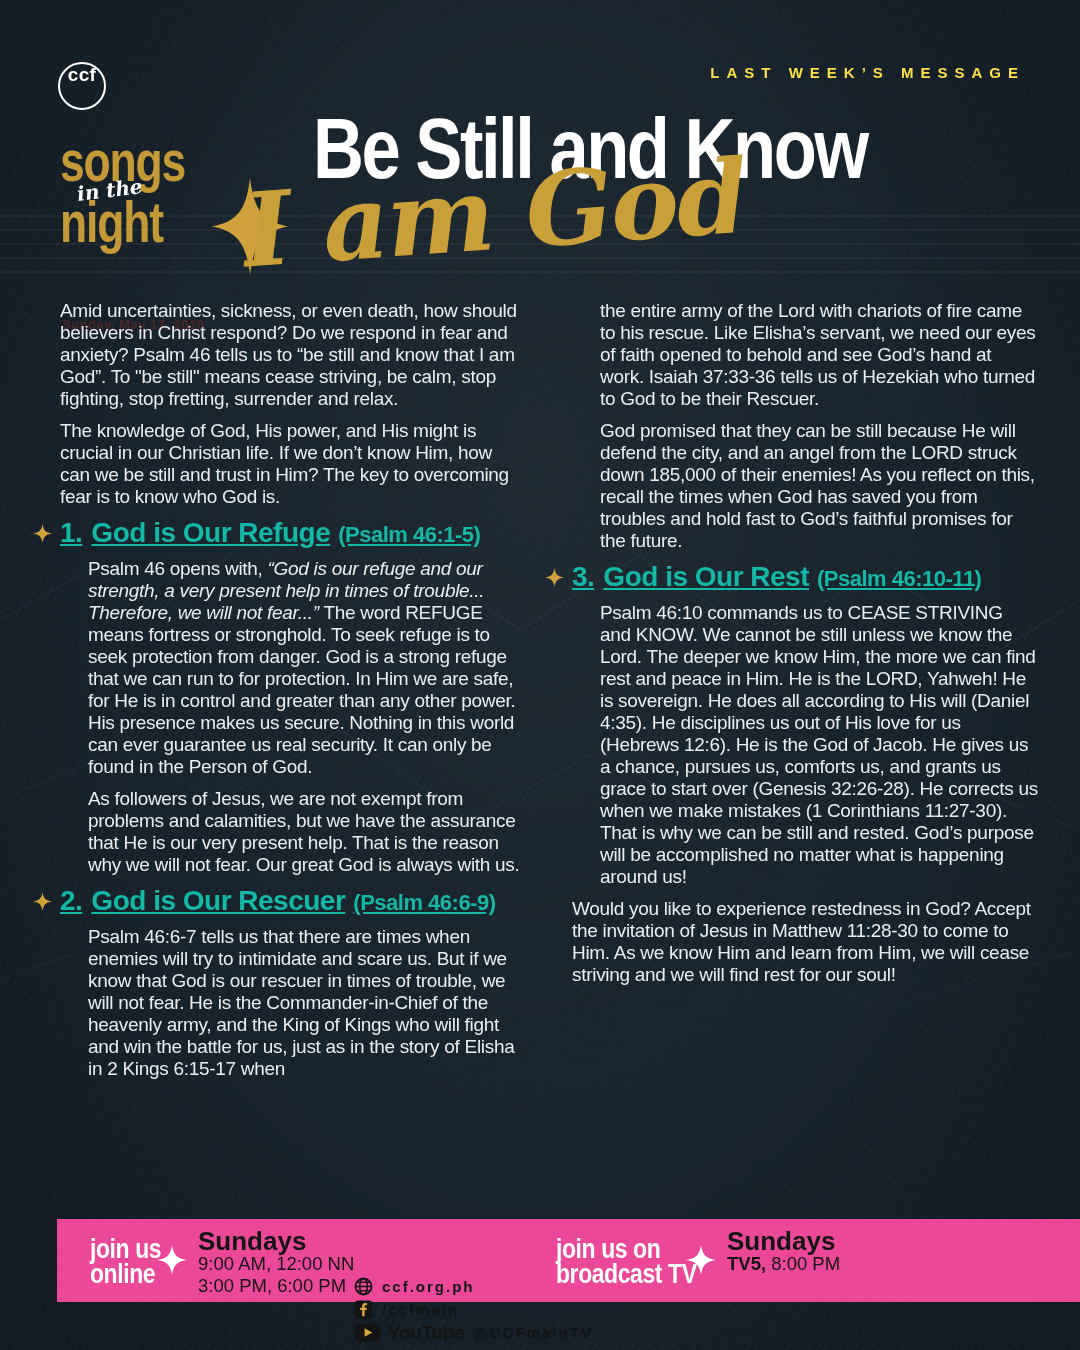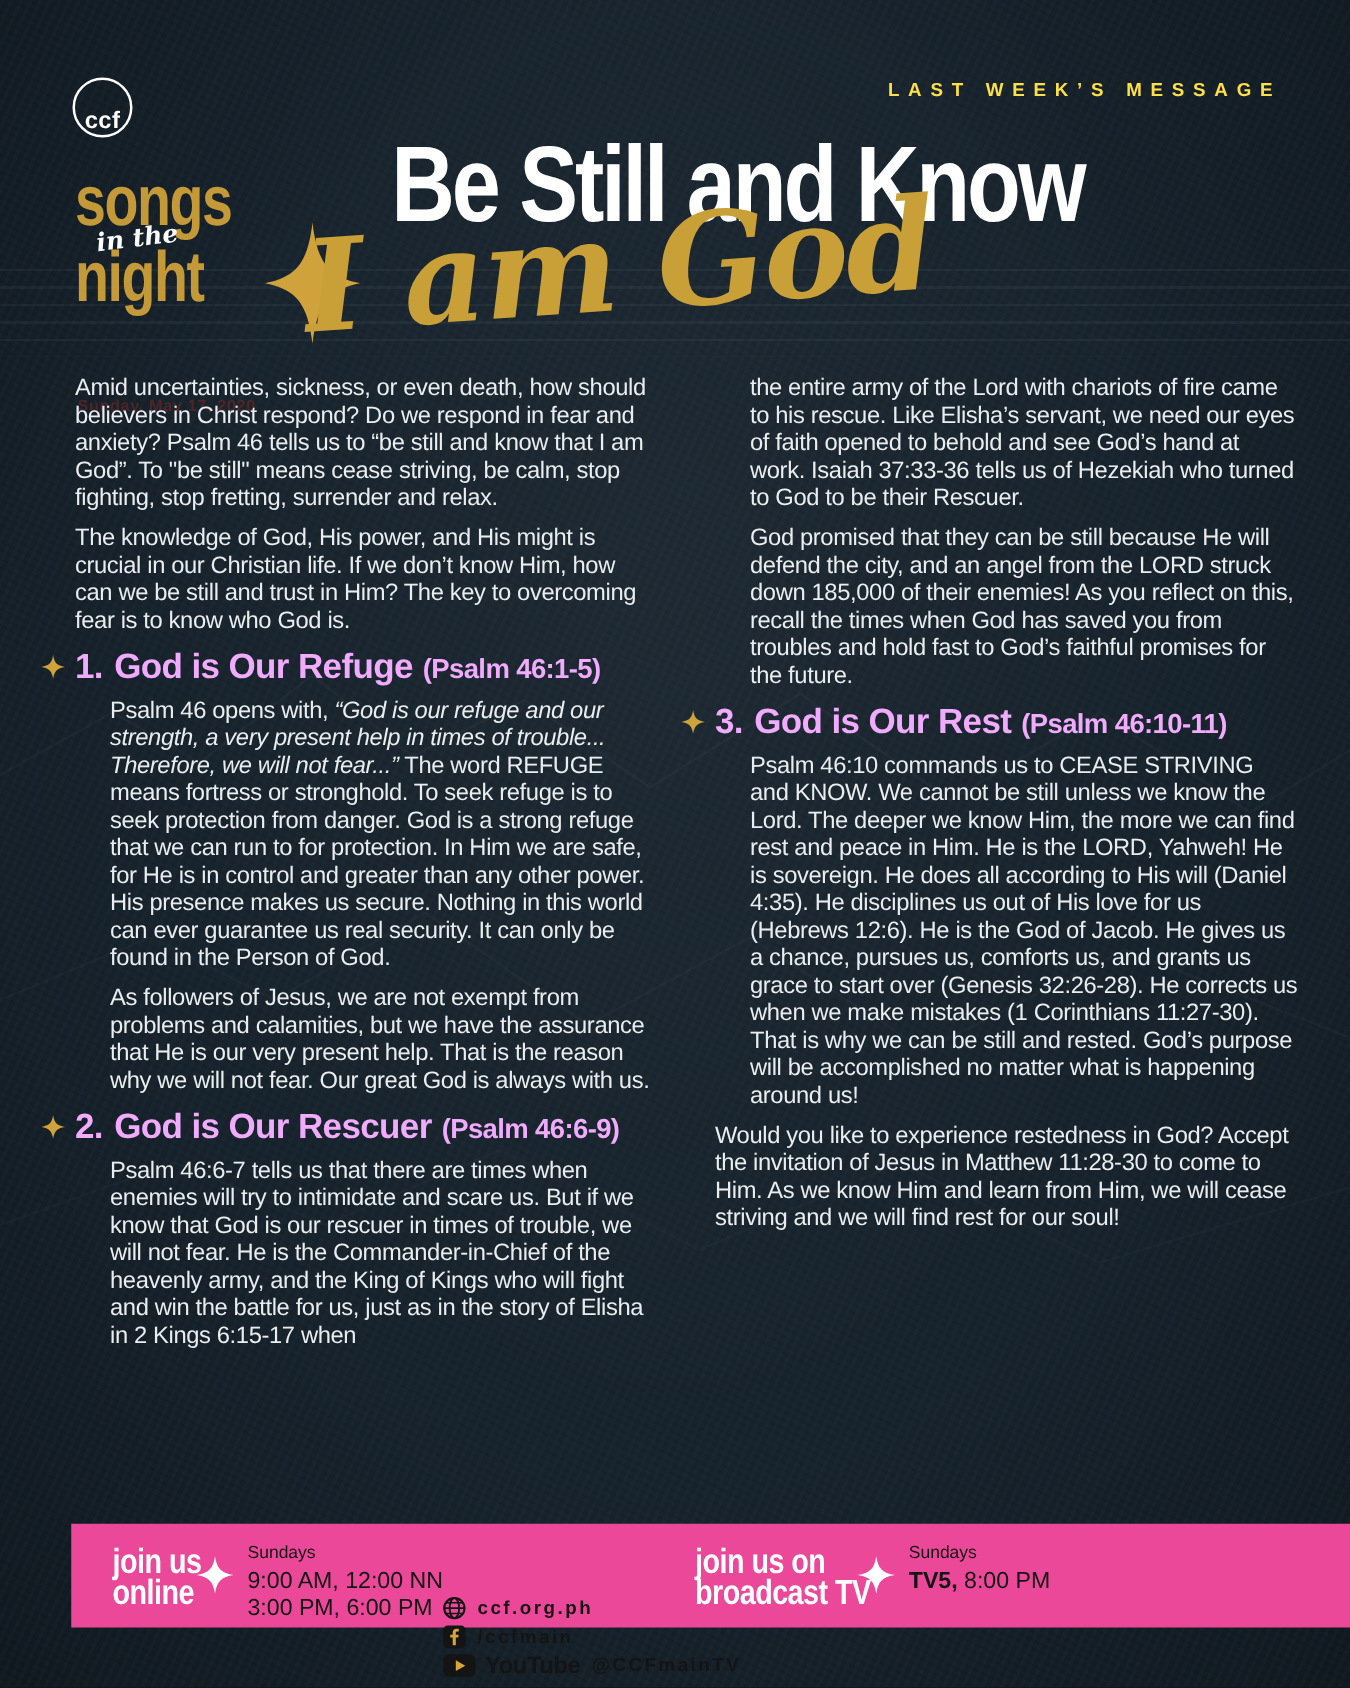--- a/index.html
+++ b/index.html
@@ -16,21 +16,21 @@
       repeating-linear-gradient(115deg, rgba(255,255,255,0.013) 0 3px, transparent 3px 7px),
       repeating-linear-gradient(27deg, rgba(0,0,0,0.06) 0 2px, transparent 2px 6px),
       radial-gradient(ellipse at 50% 45%, transparent 55%, rgba(0,0,0,0.28) 100%);
   }
   .mountains{position:absolute;left:0;top:500px;width:1080px;height:560px;z-index:0;opacity:0.6;}
   .streaks{position:absolute;left:0;top:215px;width:1080px;height:70px;z-index:0;
     background:repeating-linear-gradient(180deg, rgba(200,215,225,0.05) 0 2px, transparent 2px 14px);}
   
   .ccf-logo{
     position:absolute;left:58px;top:62px;width:44px;height:44px;border:2.5px solid #fff;
-    border-radius:50%;display:flex;align-items:flex-end;justify-content:center;
+    border-radius:50%;display:flex;align-items:flex-start;justify-content:center;
     color:#fff;font-weight:bold;font-size:19px;letter-spacing:0.3px;z-index:2;
   }
   .tag{
     position:absolute;top:64px;right:55px;color:#fde047;font-size:15px;font-weight:600;
     letter-spacing:7px;z-index:2;white-space:nowrap;
   }
   
   .series{position:absolute;left:60px;top:131px;width:170px;z-index:2;}
   .series-word{
     display:block;color:#c49937;font-weight:800;font-size:57px;line-height:61px;
@@ -61,22 +61,22 @@
   
   .col{position:absolute;top:300px;width:466px;z-index:2;}
   .col-left{left:60px;}
   .col-right{left:572px;}
   .body{
     margin:0 0 10px;color:#e9edef;font-size:19px;line-height:22px;letter-spacing:-0.3px;
   }
   .indent{margin-left:28px;}
   .quote{font-style:italic;}
   .heading{
-    position:relative;margin:10px 0 8px;color:#f0abfc;font-size:28px;line-height:30px;
-    font-weight:bold;letter-spacing:-0.5px;white-space:nowrap;
+    position:relative;margin:10px 0 8px;color:#14b8a6;font-size:28px;line-height:30px;
+    font-weight:bold;letter-spacing:-0.5px;white-space:nowrap;text-decoration:underline;
   }
   .h-star{position:absolute;left:-27px;top:6px;width:19px;height:19px;}
   .h-star path{fill:#cfa23c;}
   .h-num{margin-right:9px;}
   .h-ref{font-size:22px;margin-left:8px;}
   .closing{}
   
   .footer-bar{
     position:absolute;left:57px;top:1219px;width:1028px;height:83px;background:#ec4899;z-index:2;
   }
@@ -86,21 +86,21 @@
   }
   .f-label-online{left:33px;top:17px;}
   .f-label-tv{left:499px;top:17px;}
   .f-star{position:absolute;width:30px;height:30px;}
   .f-star path{fill:#fff;}
   .f-star-1{left:100px;top:26px;}
   .f-star-2{left:629px;top:26px;}
   .f-sched{position:absolute;top:11px;color:#141414;}
   .f-sched-1{left:141px;}
   .f-sched-2{left:670px;}
-  .f-day{font-weight:normal;font-size:14px;line-height:23px;}
+  .f-day{font-weight:bold;font-size:26px;line-height:23px;}
   .f-time{font-size:18.5px;line-height:22px;white-space:nowrap;}
   .f-time b{font-weight:bold;}
   .f-socials{position:absolute;left:297px;top:8px;margin-top:48px;}
   .f-social-row{display:flex;align-items:center;gap:9px;height:23px;}
   .f-handle{color:#141414;font-size:15px;font-weight:bold;letter-spacing:2px;white-space:nowrap;}
   .yt-word{color:#141414;font-size:19px;font-weight:800;letter-spacing:-0.3px;margin-left:-2px;}
   .icon-svg{display:block;}
 </style>
 </head>
 <body>

